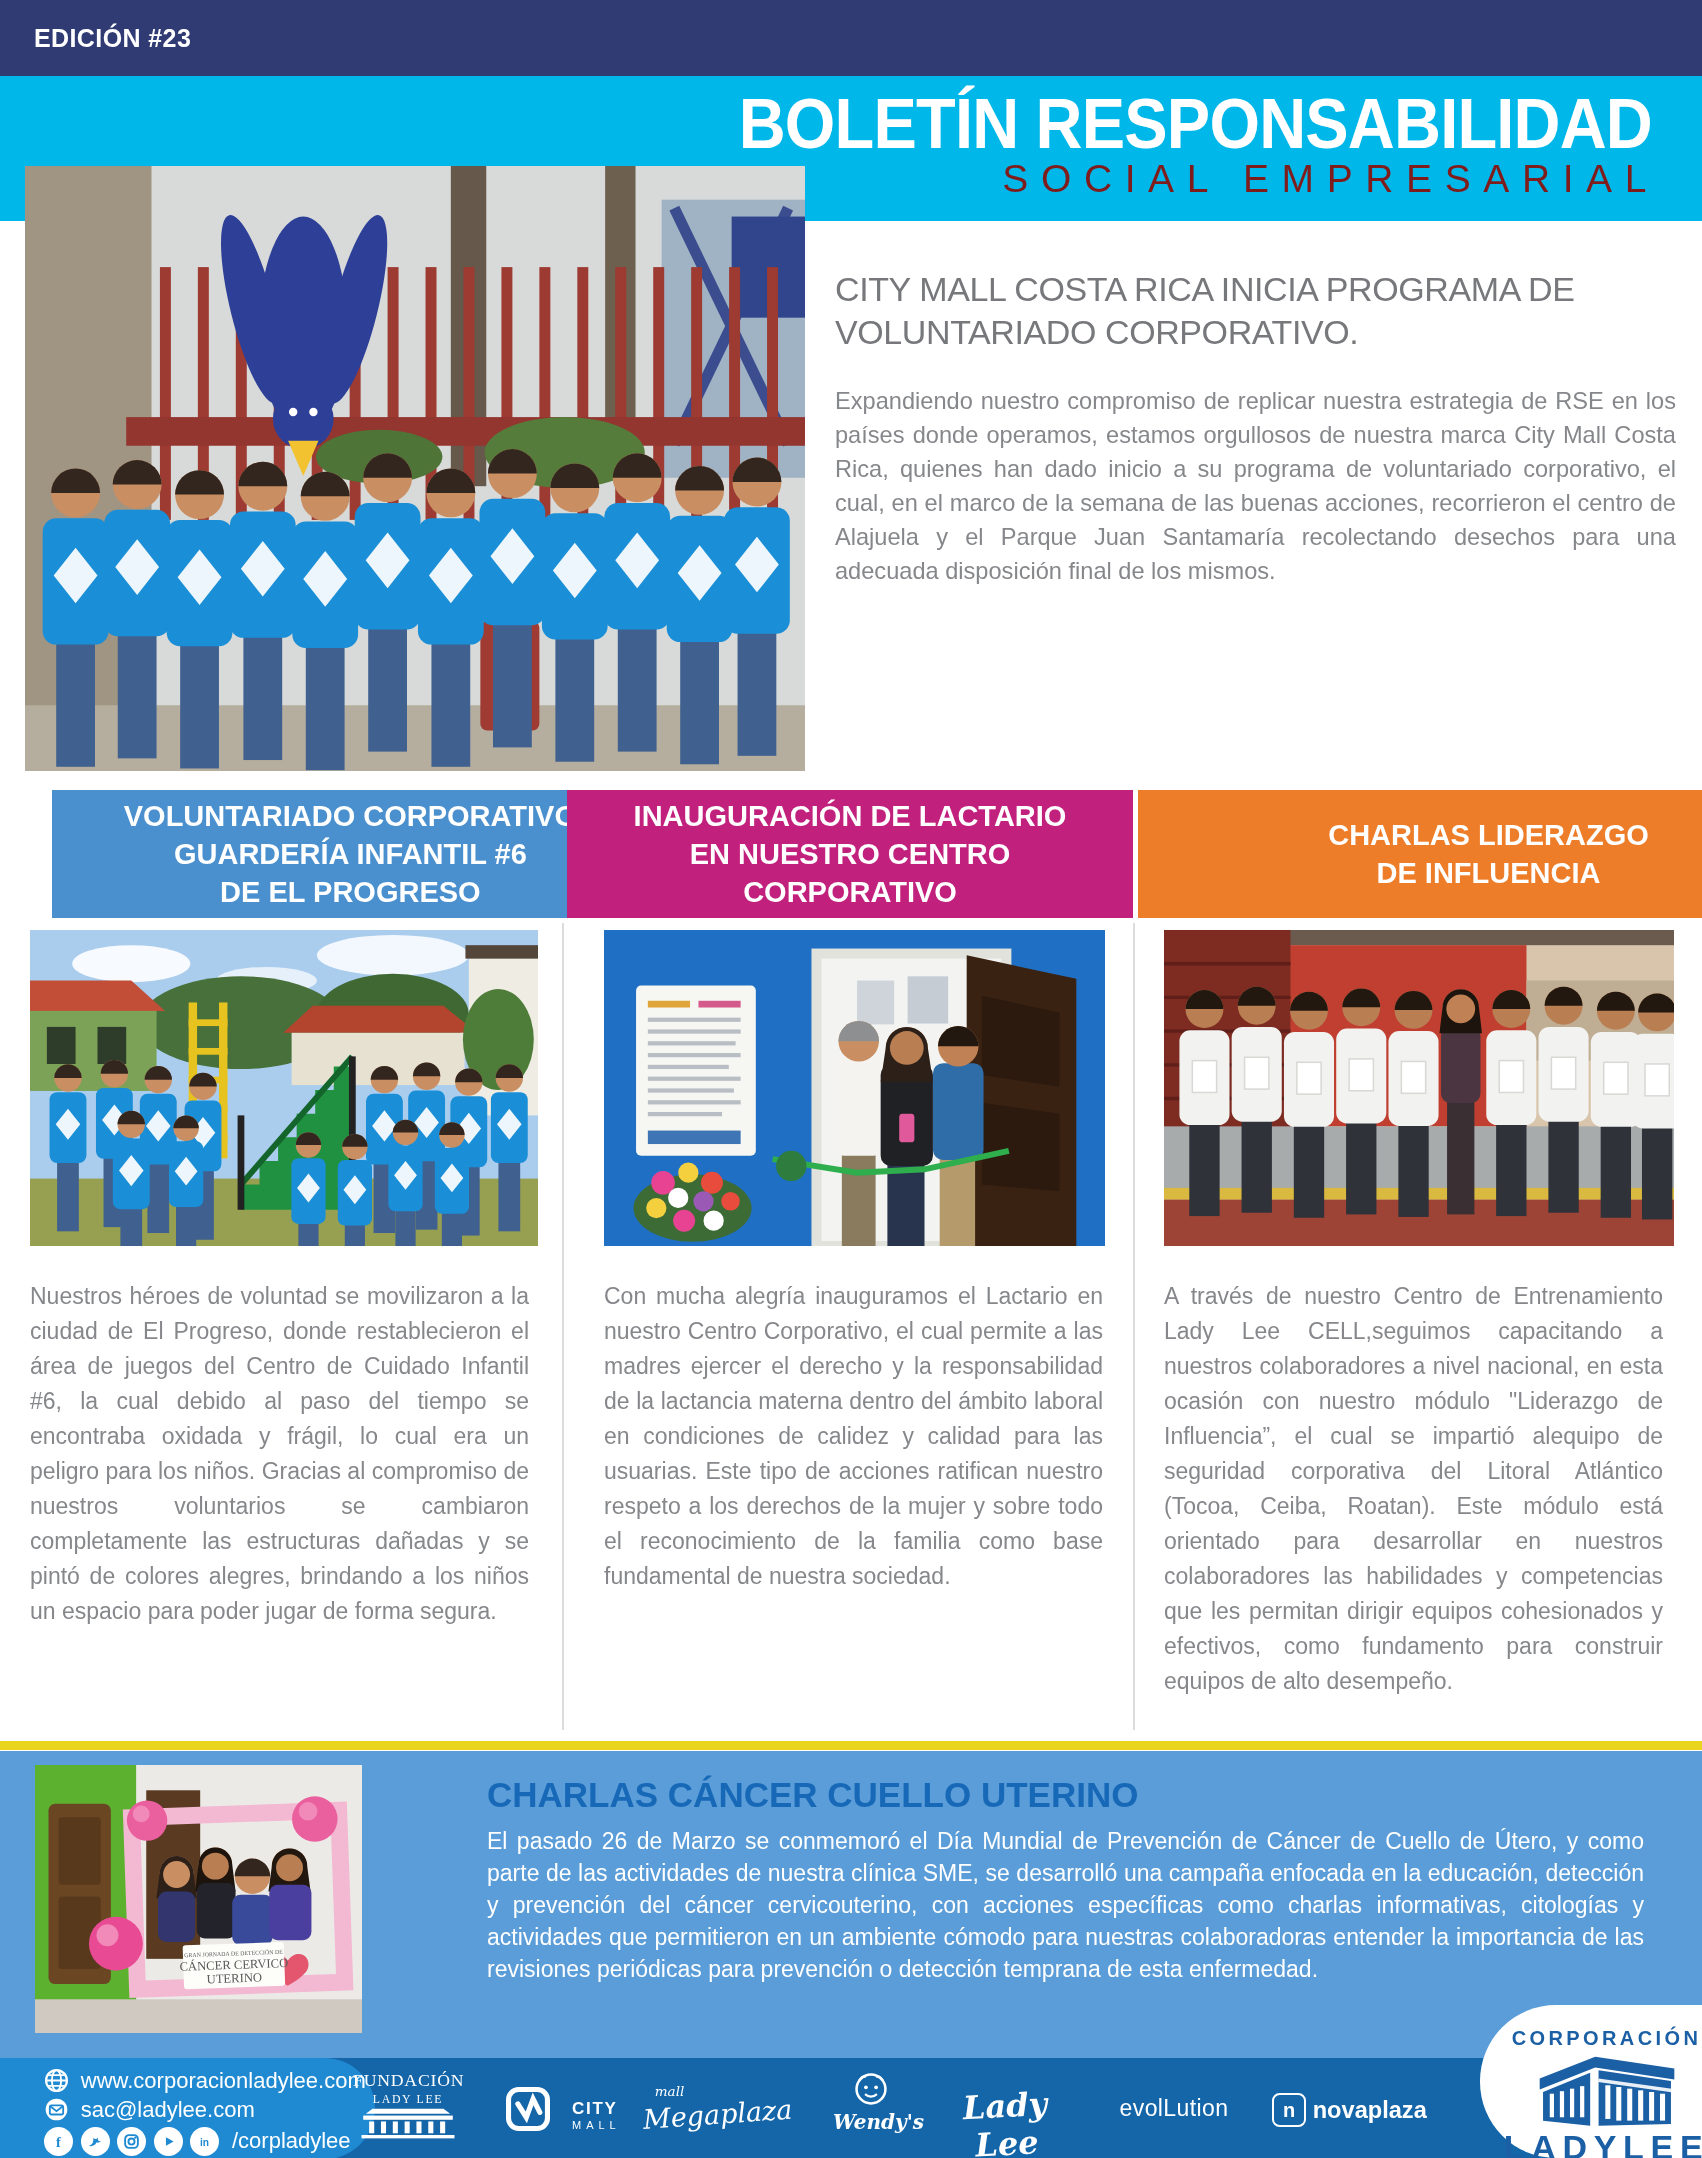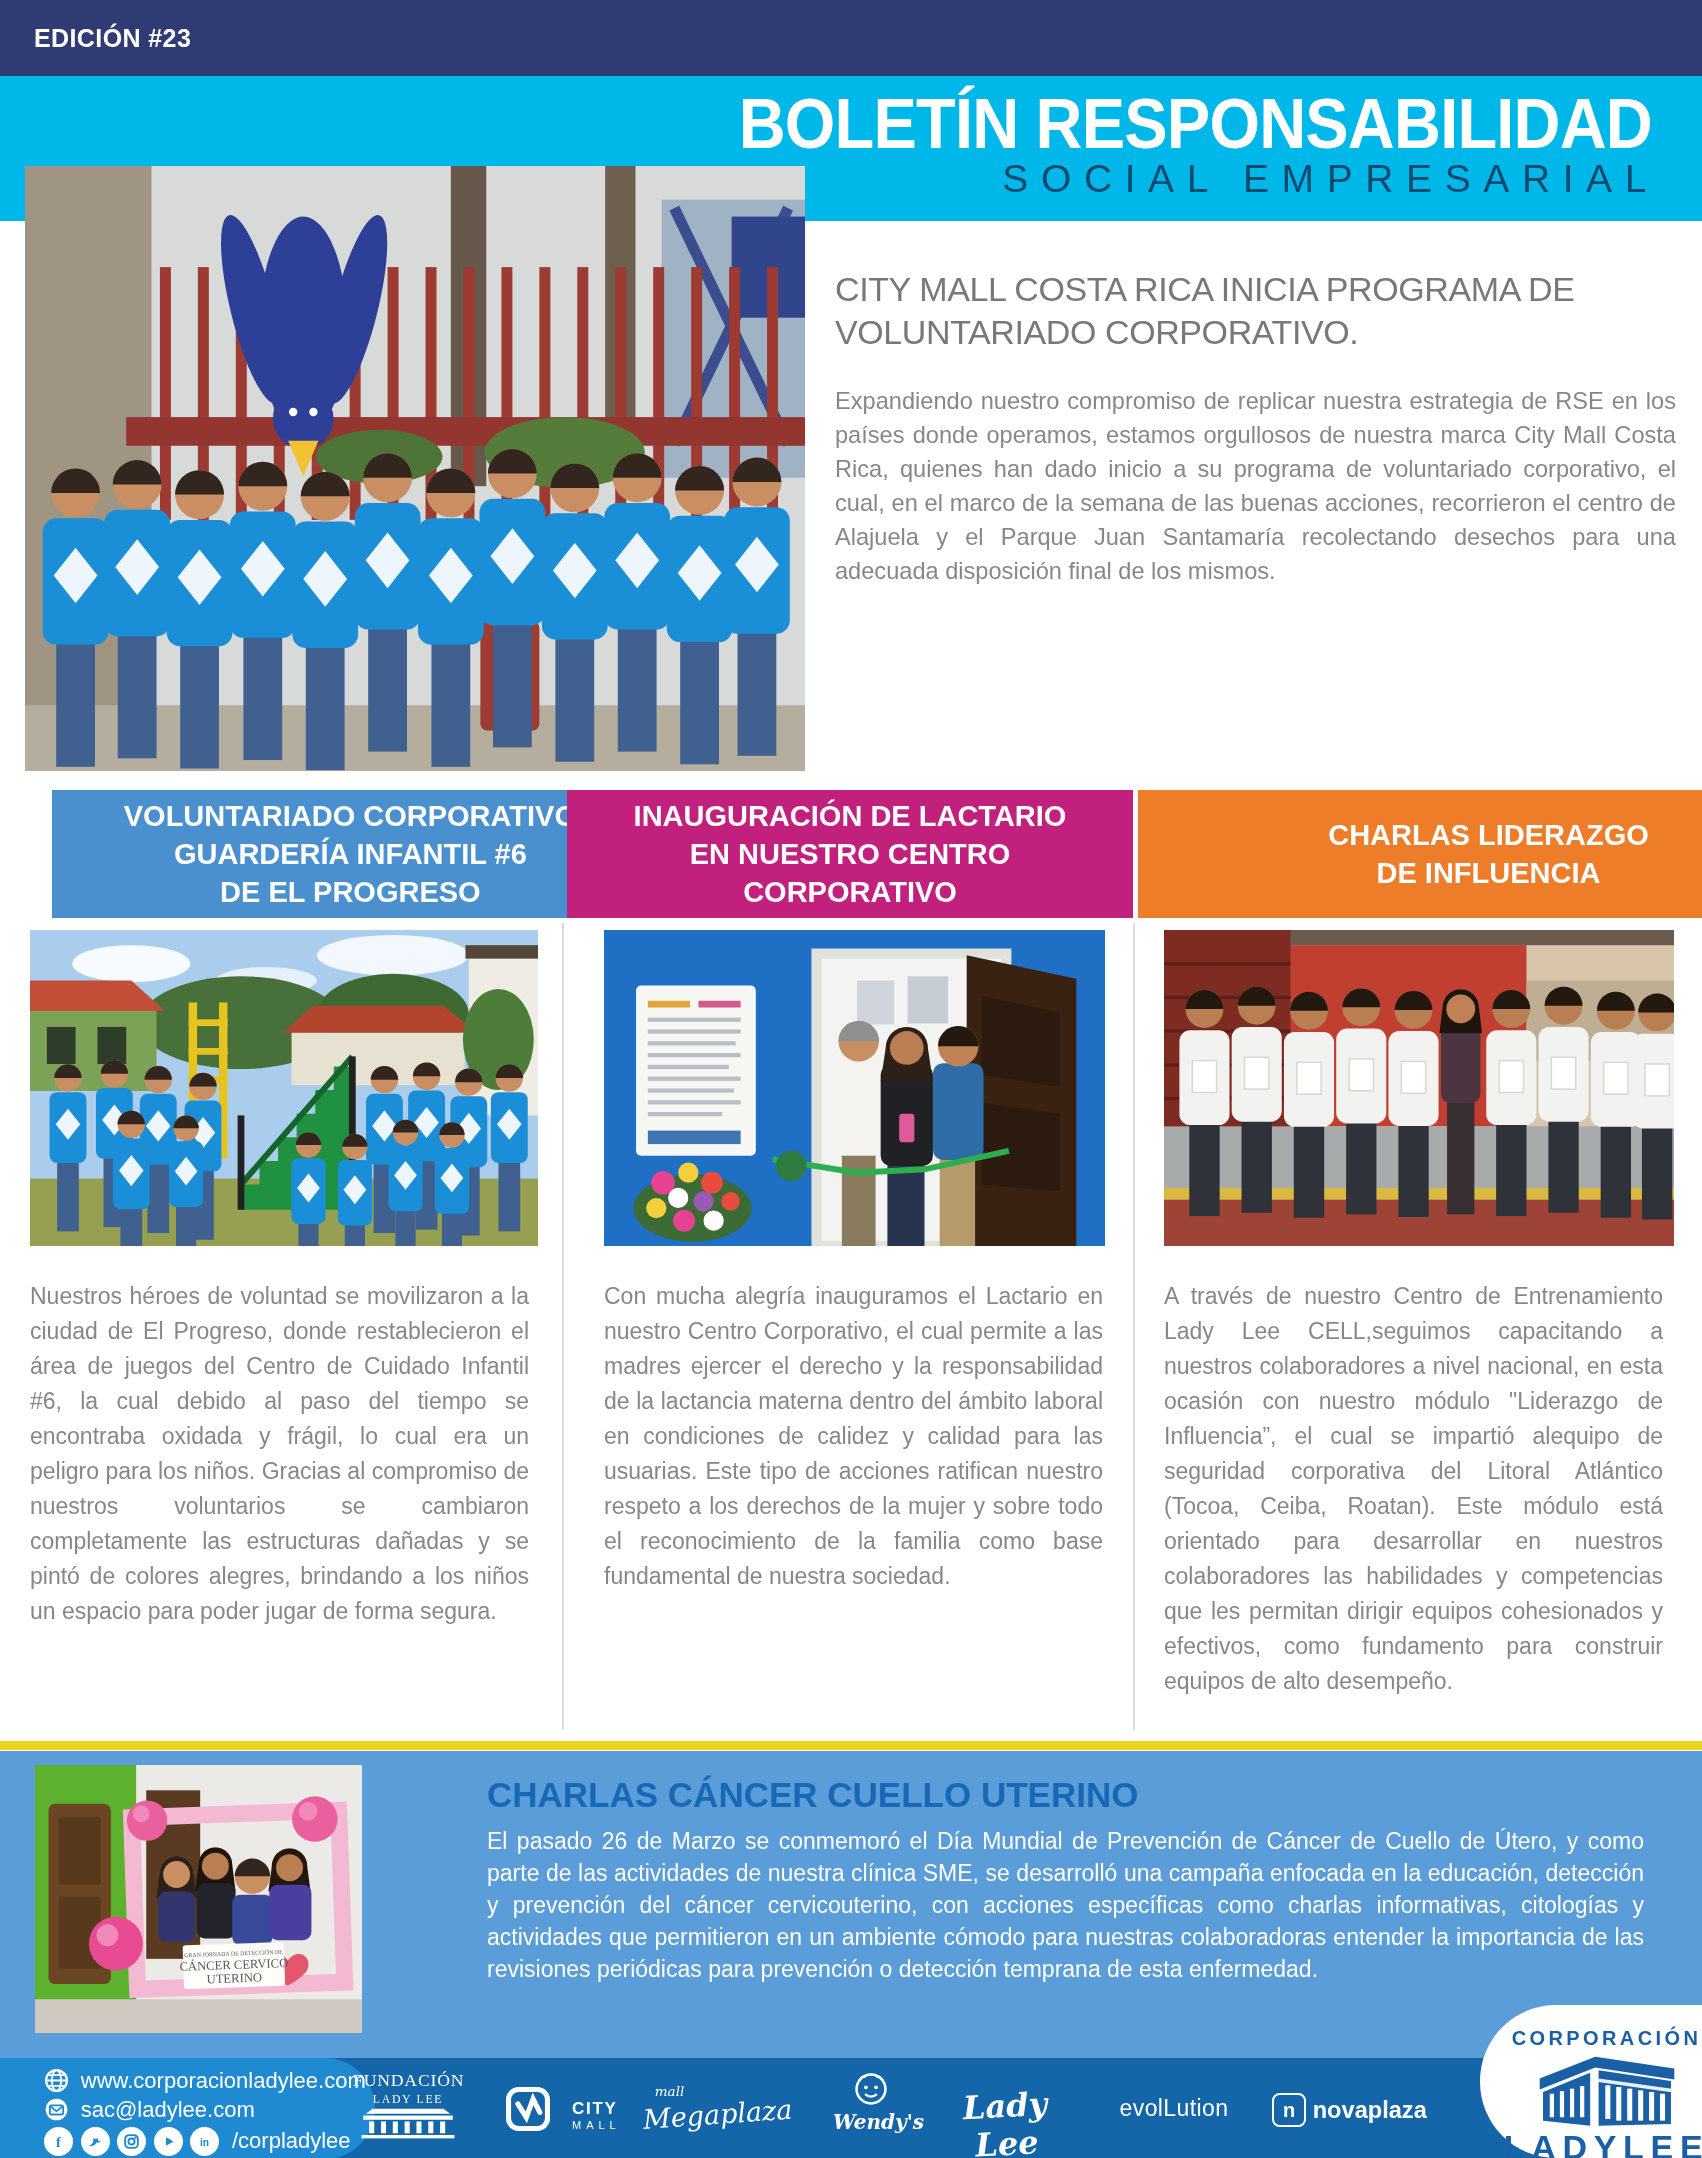--- a/index.html
+++ b/index.html
@@ -5,21 +5,21 @@
   html,body{margin:0;padding:0;background:#ffffff;}
   #page{position:relative;width:1703px;height:2159px;background:#fff;overflow:hidden;
         font-family:"Liberation Sans",sans-serif;}
   
   .topbar{position:absolute;left:0;top:0;width:100%;height:90px;background:var(--topbar);}
   .edition{position:absolute;left:34px;top:0;line-height:76px;color:#fff;font-weight:bold;
            font-size:25px;letter-spacing:0.4px;}
   .masthead{position:absolute;left:0;top:76px;width:100%;height:145px;background:var(--band);}
   .mast-title{position:absolute;right:51px;top:6.7px;color:#fff;font-weight:bold;font-size:65px;
               letter-spacing:-0.8px;white-space:nowrap;transform:scaleY(1.08);transform-origin:top right;}
-  .mast-sub{position:absolute;right:44px;top:81px;color:#0c4a6e;font-size:39px;font-weight:normal;
+  .mast-sub{position:absolute;right:44px;top:81px;color:#7f1d1d;font-size:39px;font-weight:normal;
             letter-spacing:12.6px;white-space:nowrap;}
   
   .photo{position:absolute;margin:0;padding:0;overflow:hidden;}
   .photo svg{display:block;width:100%;height:100%;}
   .main-photo{left:25px;top:166px;width:780px;height:605px;}
   
   .lead{position:absolute;left:835px;top:268px;width:841px;}
   .lead h1{margin:0;font-size:34px;line-height:43px;font-weight:normal;color:var(--heading-gray);
            letter-spacing:-0.4px;white-space:pre-line;}
   .lead p{margin:30px 0 0 0;font-size:23.6px;line-height:34px;color:var(--text-gray);text-align:justify;}

